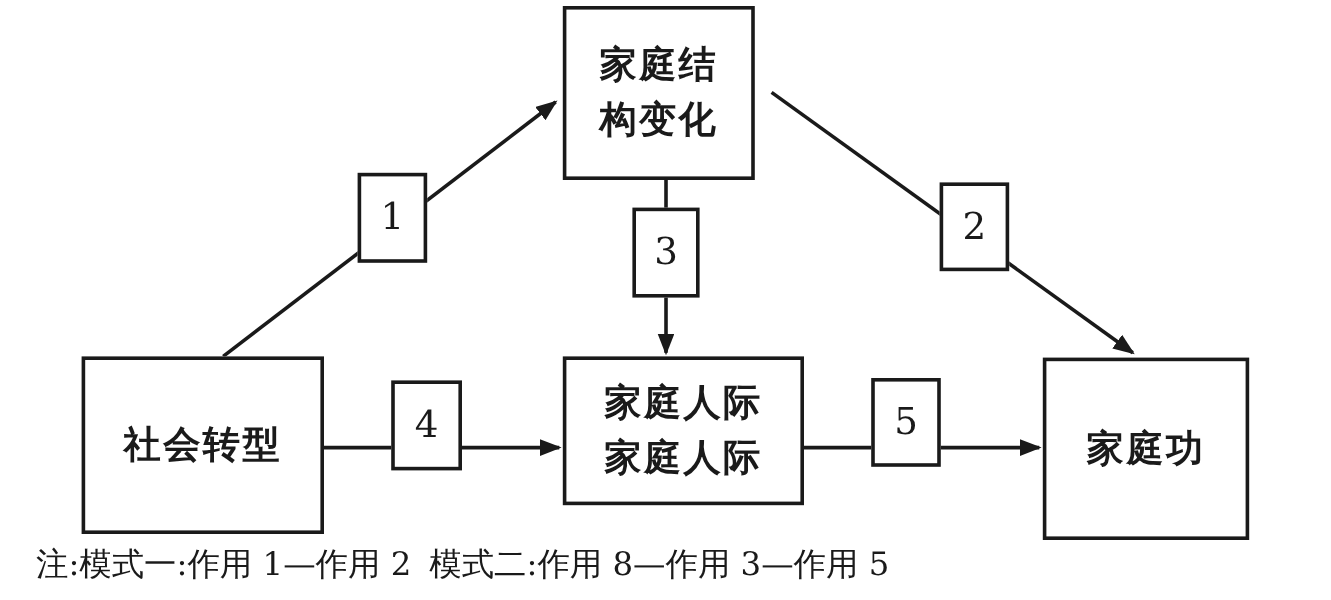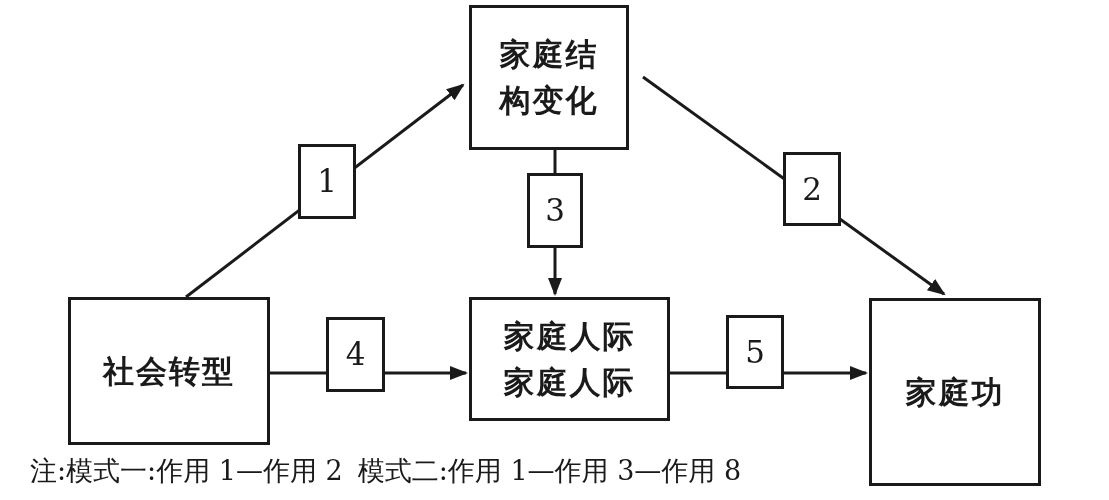--- a/index.html
+++ b/index.html
@@ -38,21 +38,21 @@
     gap:15px;
     font-size:31px;
     font-weight:bold;
     line-height:1;
     letter-spacing:2px;
     text-align:center;
   }
   .node-top   {left:469px; top:5px;   width:160px; height:145px;}
   .node-left  {left:68px;  top:297px; width:202px; height:148px;}
   .node-center{left:469px; top:297px; width:201px; height:124px;}
-  .node-right {left:869px; top:298px; width:172px; height:188px;}
+  .node-right {left:869px; top:298px; width:172px; height:152px;}
   .edge-label{
     position:absolute;
     border:3px solid var(--line);
     background:var(--bg);
     display:flex;
     align-items:center;
     justify-content:center;
     font-size:31px;
     line-height:1;
   }
@@ -125,16 +125,16 @@
   </div>
   <div class="edge-label edge-label-4">
     <span>4</span>
   </div>
   <div class="edge-label edge-label-5">
     <span>5</span>
   </div>
 
   <div class="note">
     <span>注:模式一:作用 1—作用 2</span>
-    <span>模式二:作用 1—作用 3—作用 8</span>
+    <span>模式二:作用 8—作用 3—作用 5</span>
   </div>
 
 </div>
 
 </body></html>

